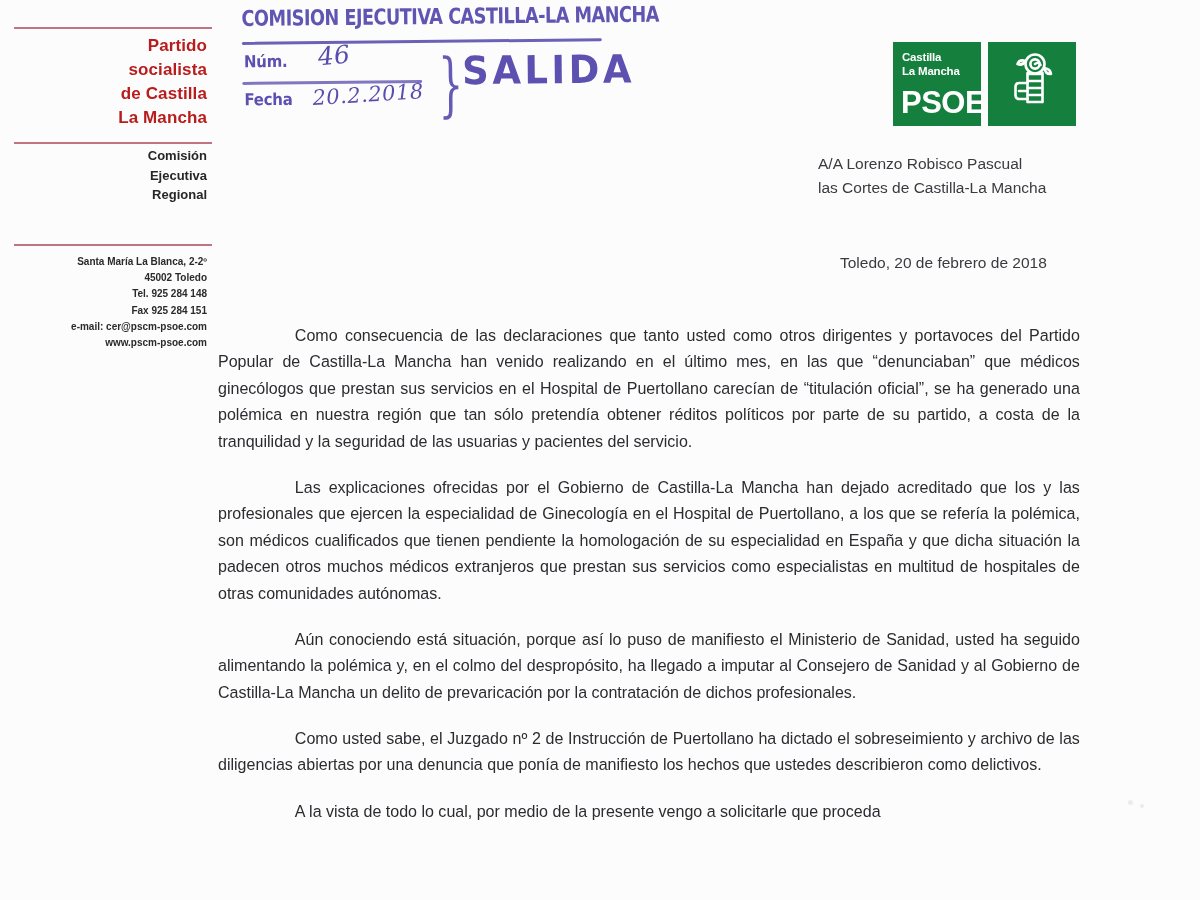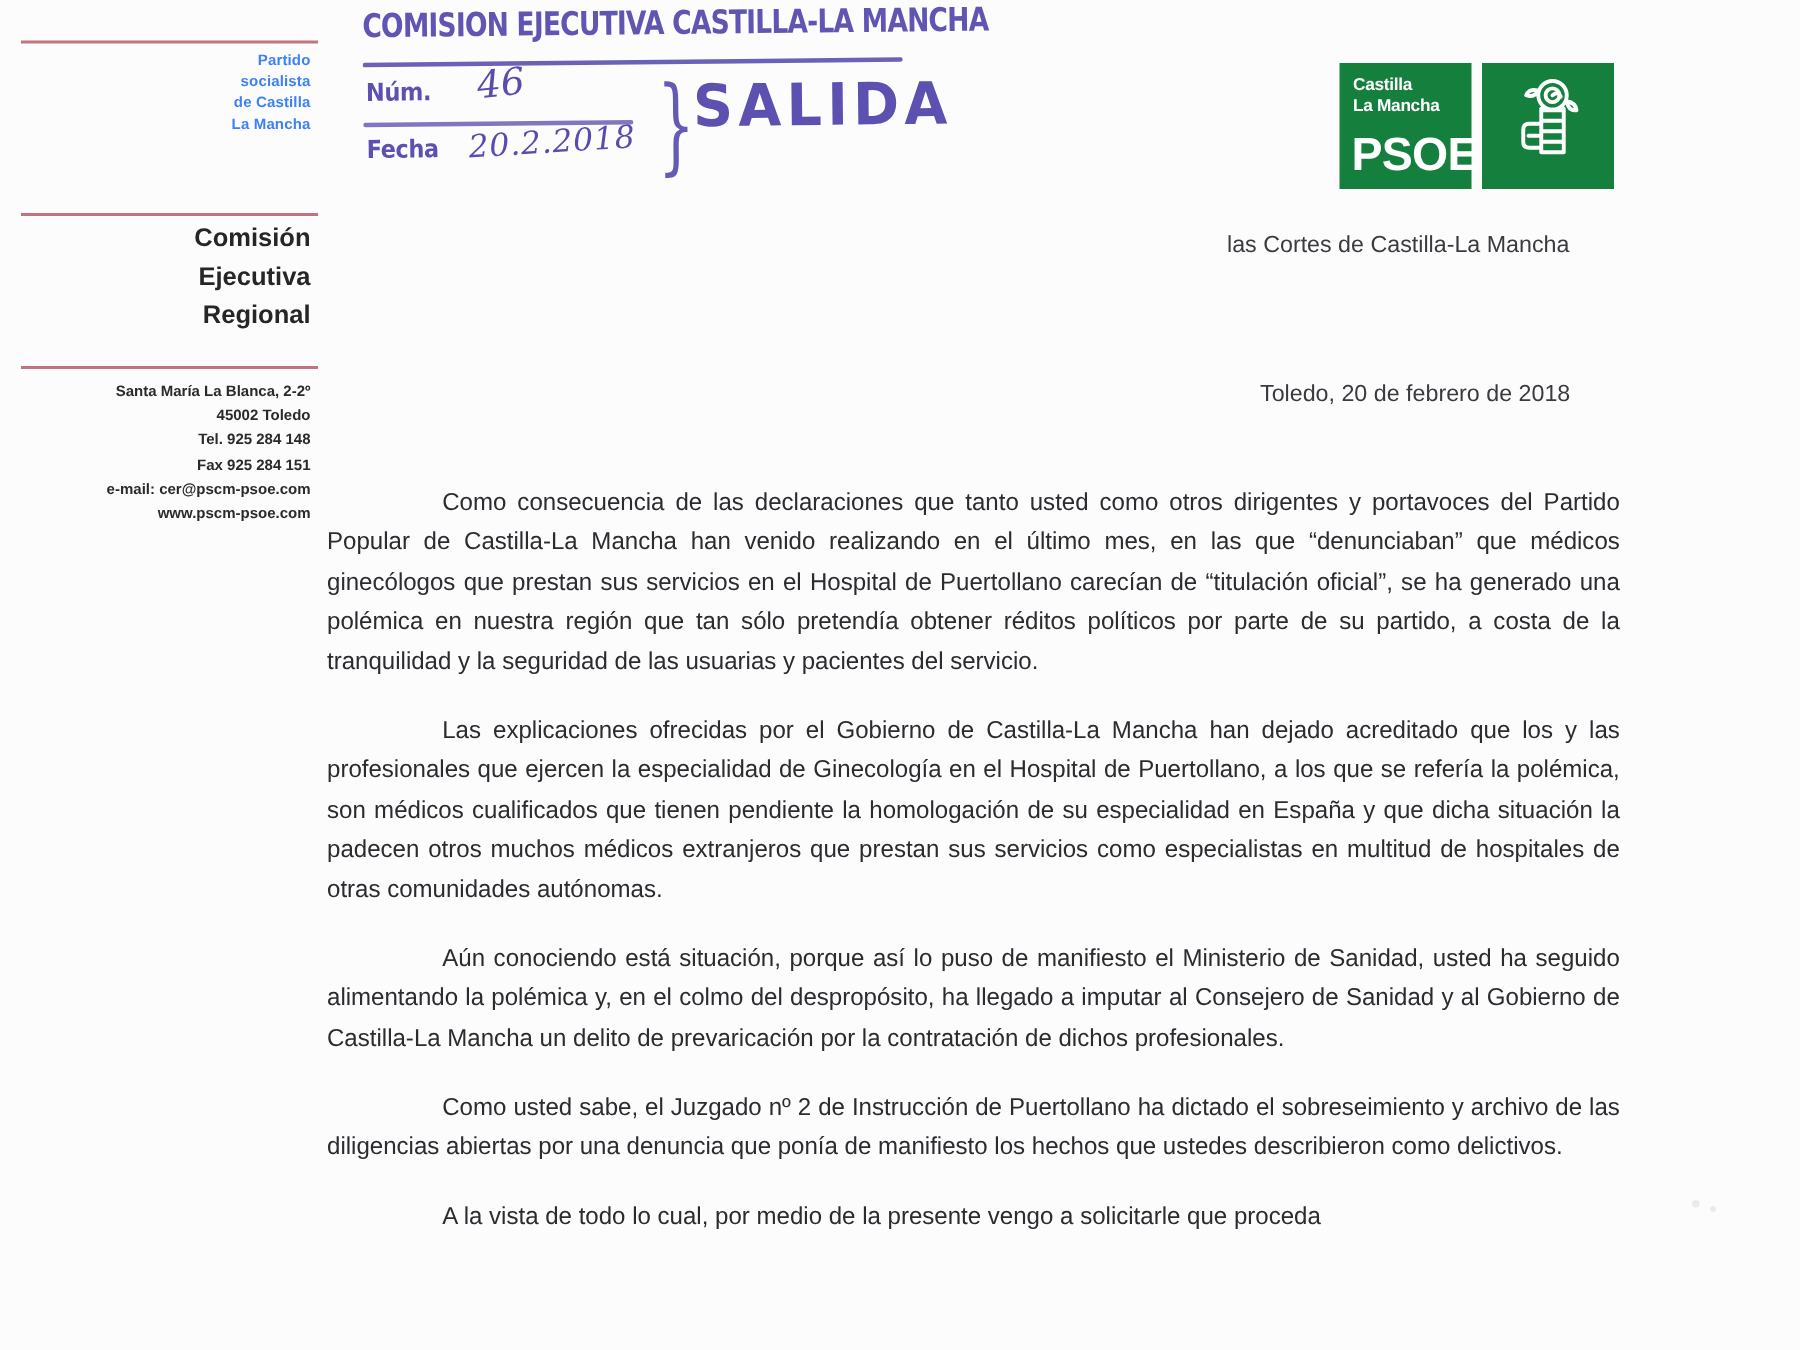--- a/index.html
+++ b/index.html
@@ -38,30 +38,30 @@
   #rule-3 { top: 244px; }
 
   .lh-block {
     position: absolute;
     right: 8px;
     text-align: right;
     line-height: 1.42;
   }
   #brand-block {
     top: 34px;
-    font-size: 10px;
-    color: #3b82f6;
+    font-size: 17px;
+    color: #b91c1c;
     font-weight: 700;
     letter-spacing: .1px;
   }
   #brand-block div { white-space: nowrap; }
 
   #unit-block {
     top: 146px;
-    font-size: 17px;
+    font-size: 13px;
     color: #262626;
     font-weight: 700;
     line-height: 1.5;
   }
   #unit-block div { white-space: nowrap; }
 
   #contact-block {
     top: 254px;
     font-size: 10px;
     color: #2a2a2a;
@@ -321,20 +321,21 @@
           <path d="M21 51 h14"></path>
 
           <path d="M20.5 32 h-8 q-4 0 -4 4 v8 q0 4 4 4 h8"></path>
           <path d="M12 40 h8.5"></path>
         </svg>
       </span>
     </div>
   </div>
 
   <div id="addressee-block">
+    <div>A/A Lorenzo Robisco Pascual</div>
     <div>las Cortes de Castilla-La Mancha</div>
   </div>
 
   <div id="date-line">Toledo, 20 de febrero de 2018</div>
 
   <div id="letter-body">
     <p class="para">Como consecuencia  de las declaraciones que tanto usted como otros dirigentes y portavoces del Partido Popular de Castilla-La Mancha han venido realizando en el último mes, en las que “denunciaban” que médicos ginecólogos que prestan sus servicios en el Hospital de Puertollano carecían de “titulación oficial”,  se ha generado una polémica en nuestra región que tan sólo pretendía obtener réditos políticos por parte de su partido,  a costa de la tranquilidad y la seguridad de las usuarias y pacientes del servicio.</p>
     <p class="para">Las explicaciones ofrecidas por el Gobierno de Castilla-La Mancha han dejado acreditado que los y las profesionales que ejercen la especialidad de Ginecología en el Hospital de Puertollano, a los que se refería la polémica, son médicos cualificados que tienen pendiente la homologación de su especialidad en España y que dicha situación la padecen otros muchos médicos extranjeros que prestan sus servicios como especialistas en multitud de hospitales de otras comunidades autónomas.</p>
     <p class="para">Aún conociendo está situación, porque así lo puso de manifiesto el Ministerio de Sanidad, usted ha seguido alimentando la polémica y, en el colmo del despropósito, ha llegado a imputar al Consejero de Sanidad y al Gobierno de Castilla-La Mancha un delito de prevaricación por la contratación de dichos profesionales.</p>
     <p class="para">Como usted sabe, el Juzgado nº 2 de Instrucción de Puertollano ha dictado el sobreseimiento y archivo de las diligencias abiertas por una denuncia que ponía de manifiesto los hechos que ustedes describieron como delictivos.</p>

